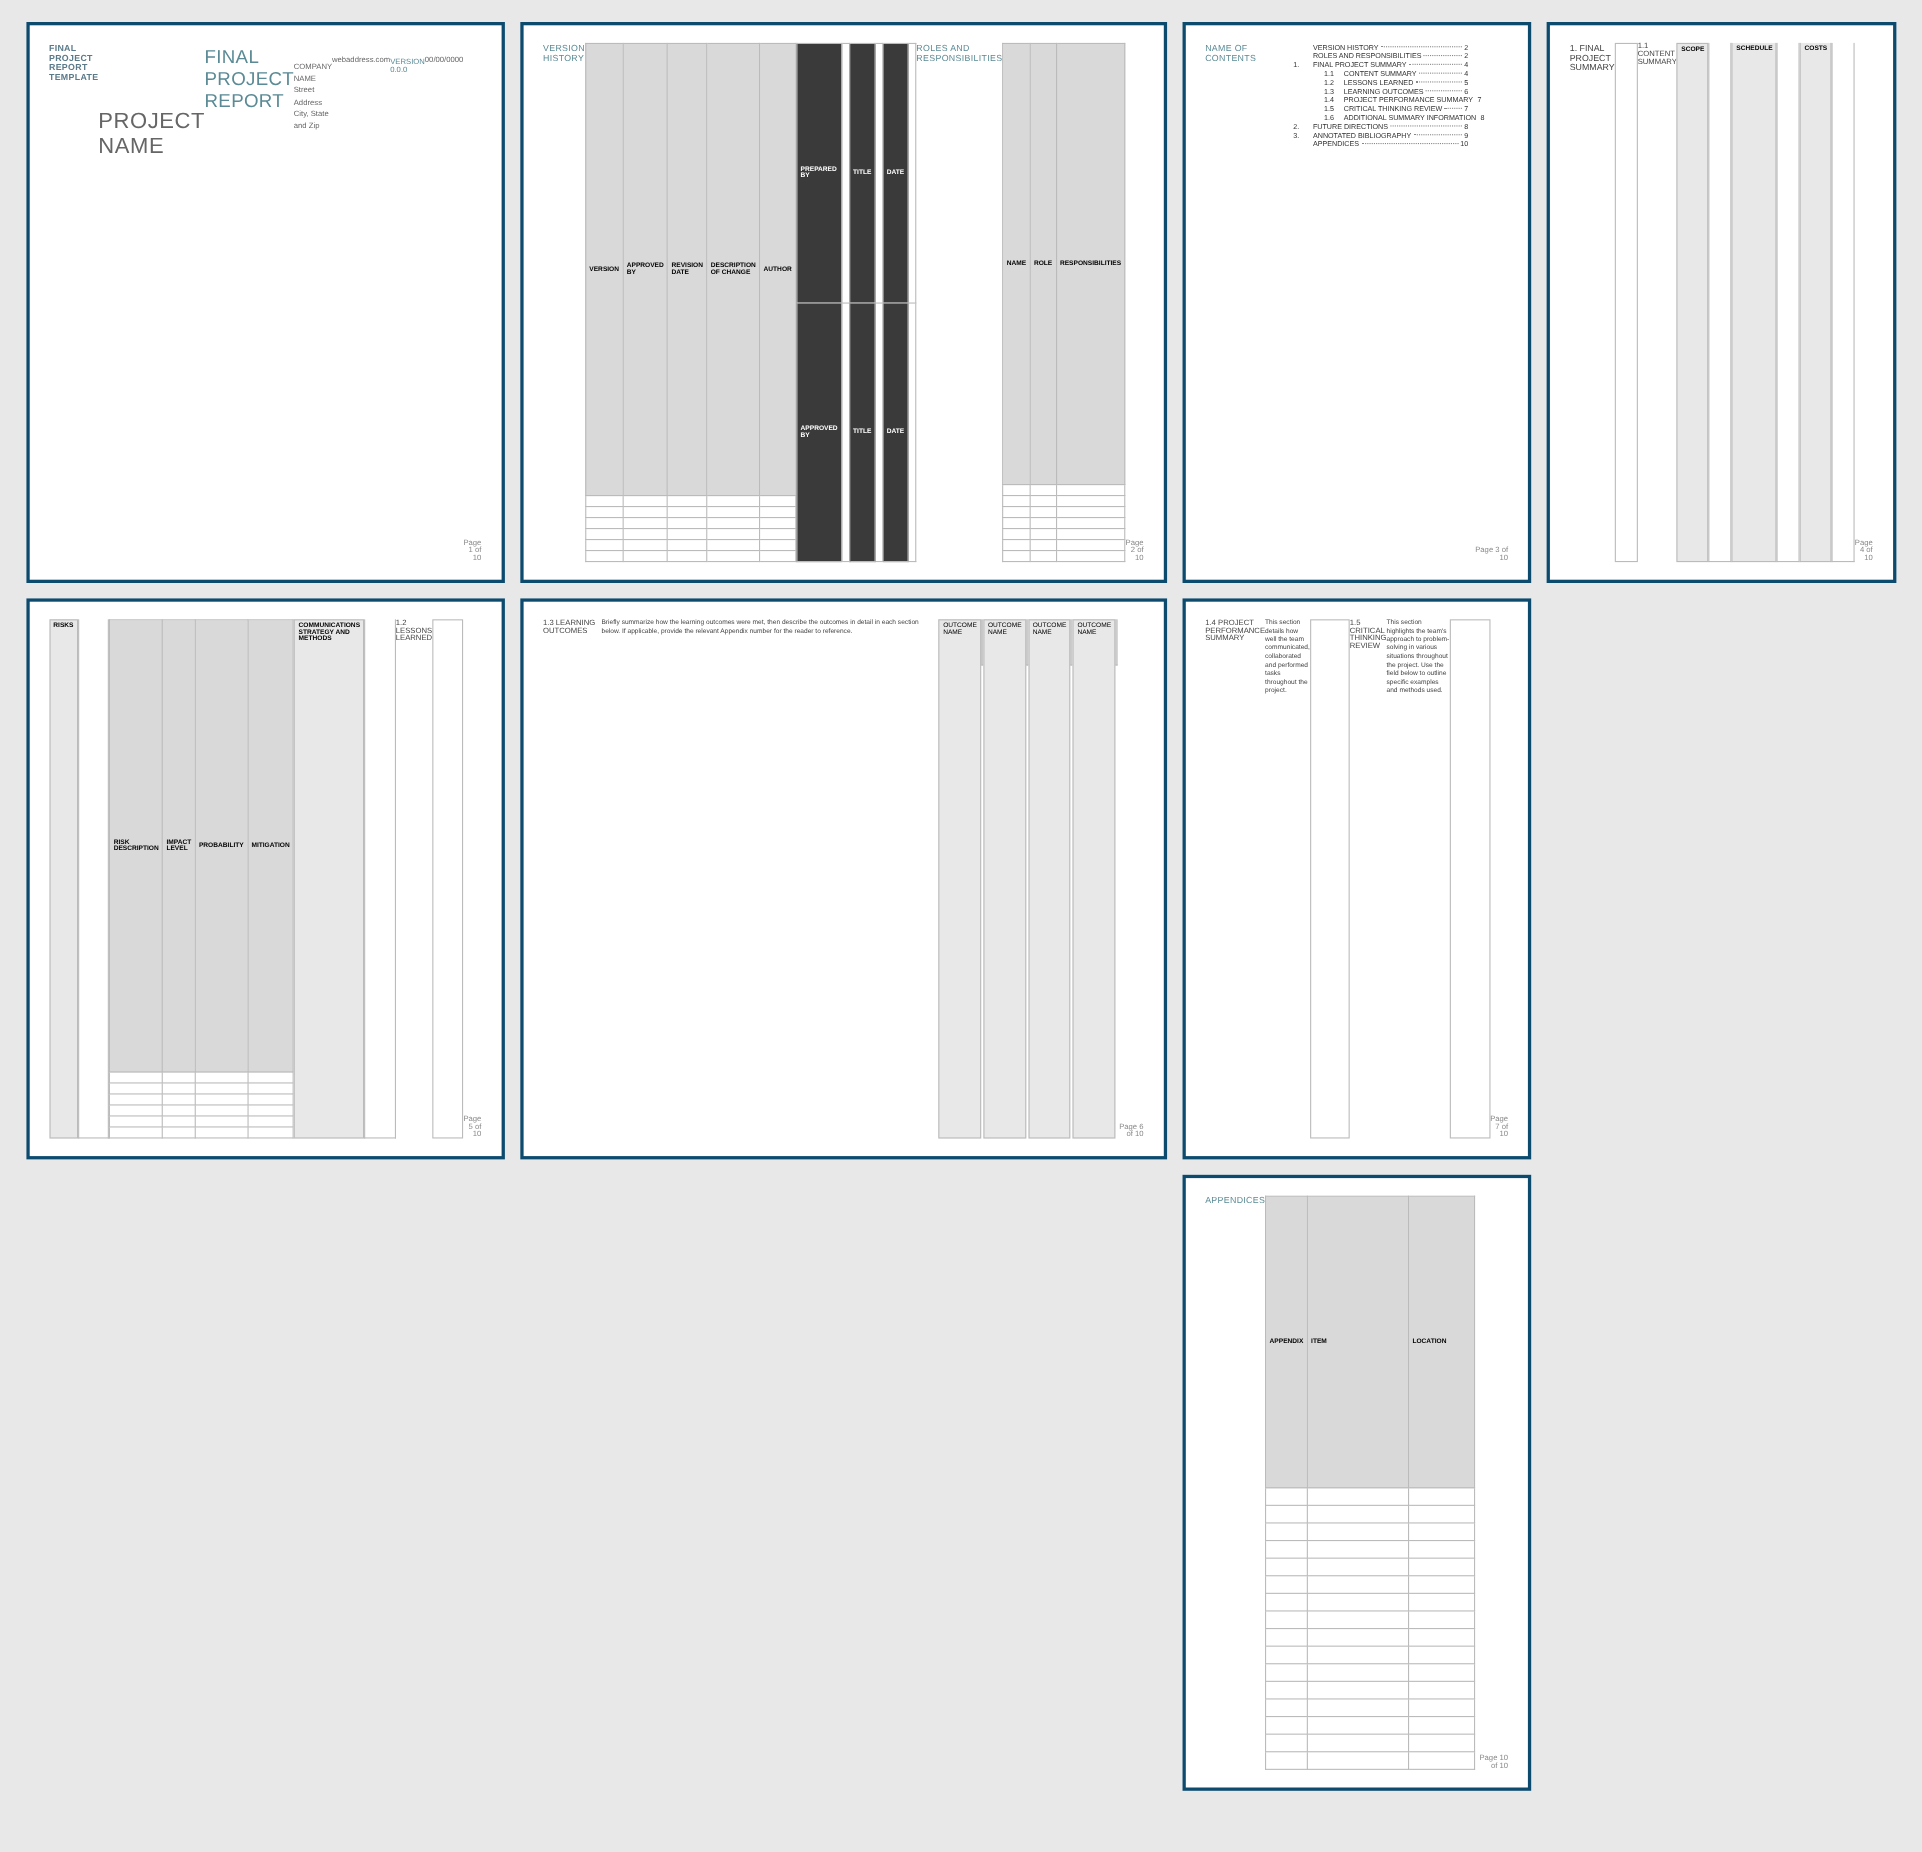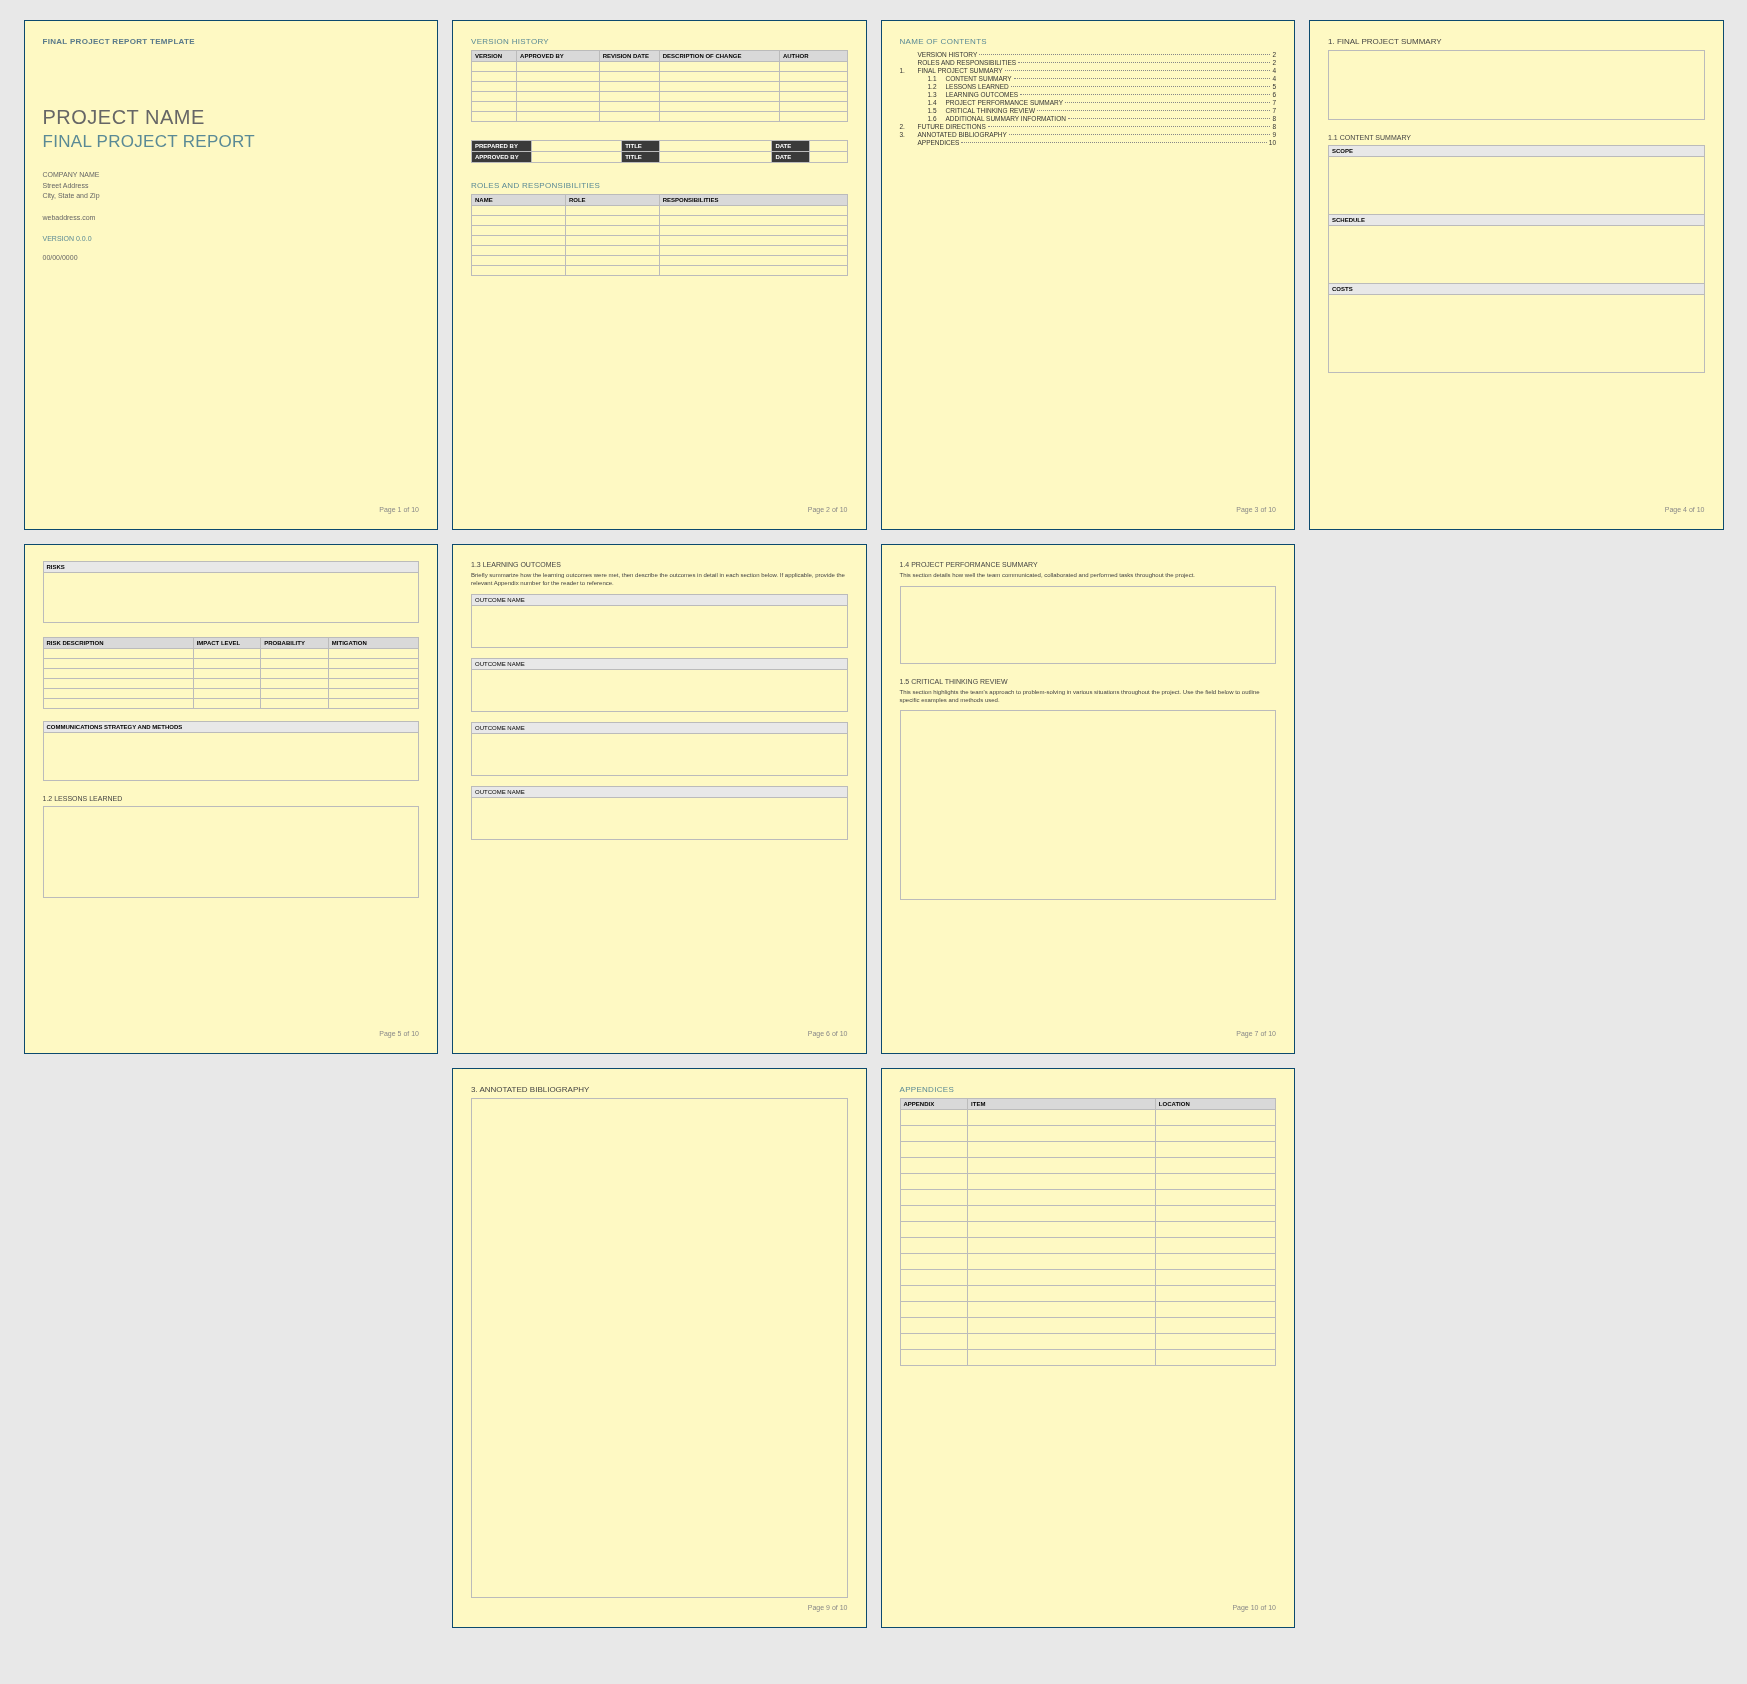--- a/index.html
+++ b/index.html
@@ -1,18 +1,18 @@
 <!DOCTYPE html>
 <html><head>
 <meta charset="utf-8">
 <style>
   *{box-sizing:border-box;margin:0;padding:0}
   body{background:#e8e8e8;font-family:Arial,Helvetica,sans-serif;padding:20px}
   .pages{display:grid;grid-template-columns:repeat(4,1fr);gap:14px;max-width:1700px;margin:0 auto}
-  .page{background:#fef9c3;border:1px solid #0c4a6e;padding:16px 18px;position:relative;min-height:510px;display:flex;flex-direction:column}
+  .page{background:#ffffff;border:3px solid #0c4a6e;padding:16px 18px;position:relative;min-height:510px;display:flex;flex-direction:row}
   .page-footer{font-size:7px;color:#888;text-align:right;margin-top:auto;padding-top:6px}
   .template-label{font-size:8px;font-weight:bold;letter-spacing:.3px;color:#5a7a8a}
   .proj-title{font-size:20px;color:#666;letter-spacing:.5px;margin-top:60px}
   .proj-sub{font-size:17px;color:#5a8a95;margin-top:3px;letter-spacing:.3px}
   .company-block{font-size:7px;color:#666;margin-top:18px;line-height:1.5}
   .web{font-size:7px;color:#666;margin-top:12px}
   .ver{font-size:7px;color:#5a8a95;margin-top:14px}
   .date{font-size:7px;color:#666;margin-top:12px}
   .sec-heading{font-size:8px;color:#5a8a95;letter-spacing:.3px;margin-bottom:4px}
   table{width:100%;border-collapse:collapse;font-size:6px}
@@ -356,25 +356,20 @@
   <div class="intro-text">This section details how well the team communicated, collaborated and performed tasks throughout the project.</div>
   <div class="box" style="min-height:78px"></div>
   <div style="height:14px"></div>
   <div class="section-num" style="font-size:7px">1.5   CRITICAL THINKING REVIEW</div>
   <div class="intro-text">This section highlights the team's approach to problem-solving in various situations throughout the project. Use the field below to outline specific examples and methods used.</div>
   <div class="box" style="min-height:190px"></div>
   <div class="page-footer">Page 7 of 10</div>
 </div>
 
 
-<div class="page" style="min-height: 560px; grid-column: 2;">
-  <div class="section-num">3.   ANNOTATED BIBLIOGRAPHY</div>
-  <div class="box" style="flex:1;min-height:460px"></div>
-  <div class="page-footer">Page 9 of 10</div>
-</div>
 
 <div class="page" style="min-height: 560px; grid-column: 3;">
   <div class="sec-heading">APPENDICES</div>
   <table>
     <tbody>
           <tr>
       <th style="width:18%">APPENDIX</th>
       <th style="width:50%">ITEM</th>
       <th style="width:32%">LOCATION</th>
     </tr>

